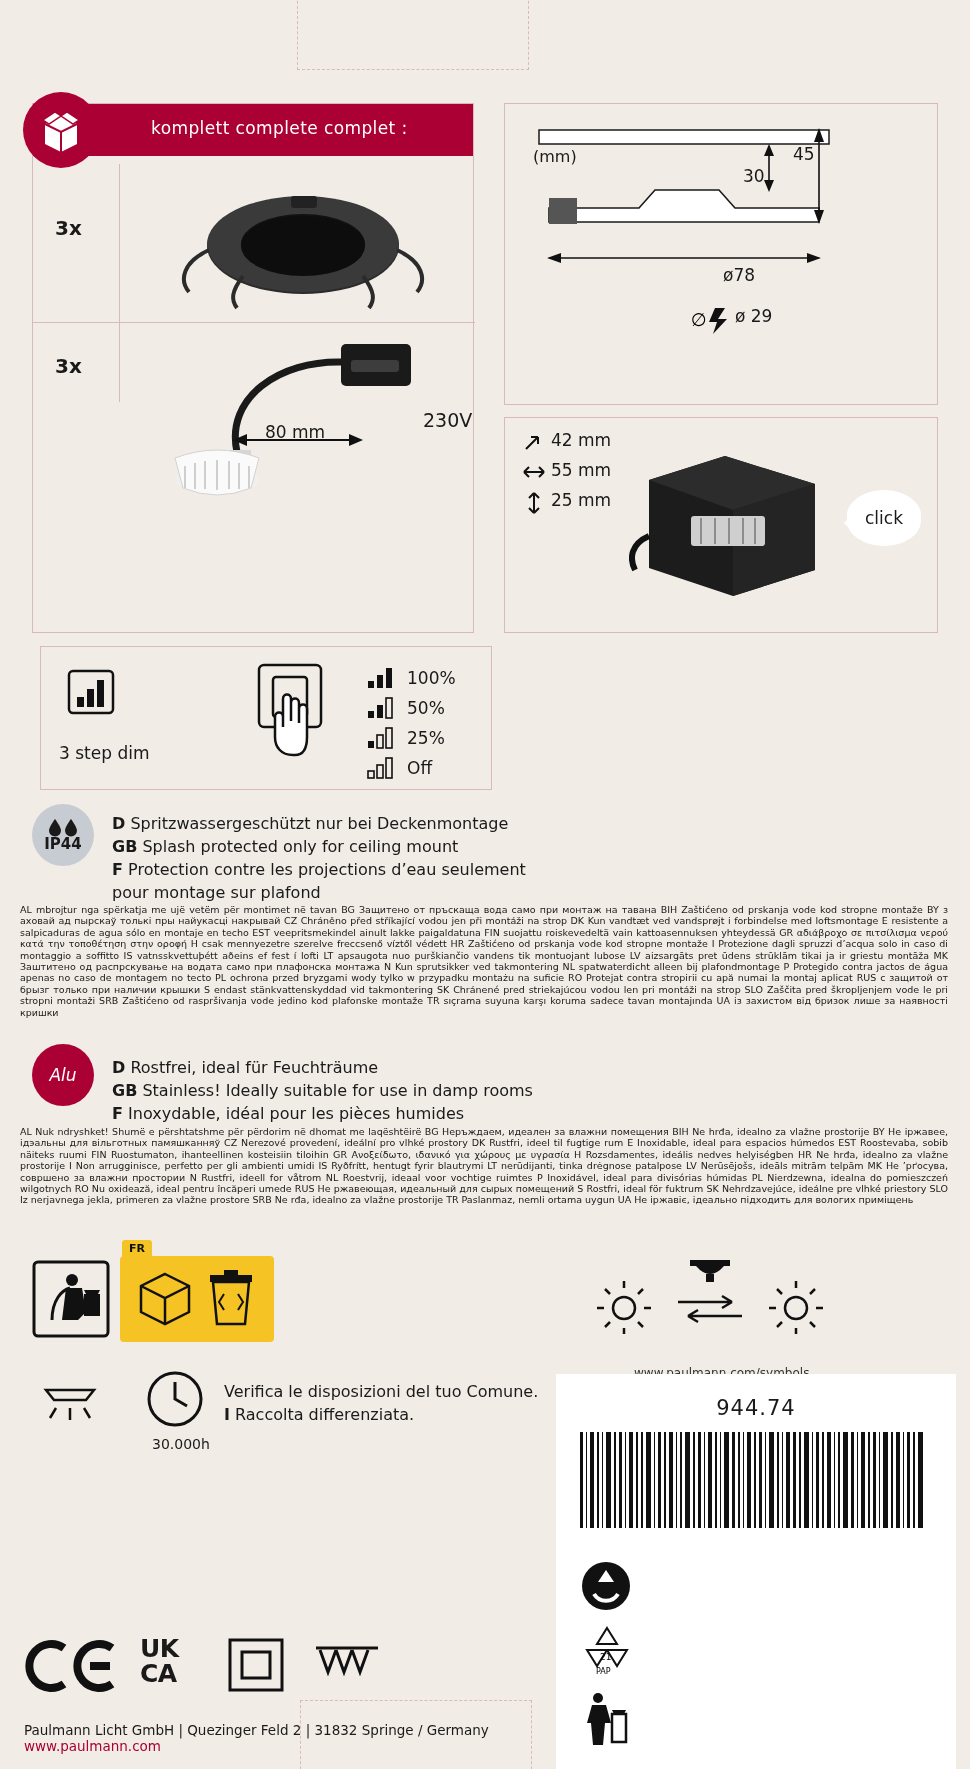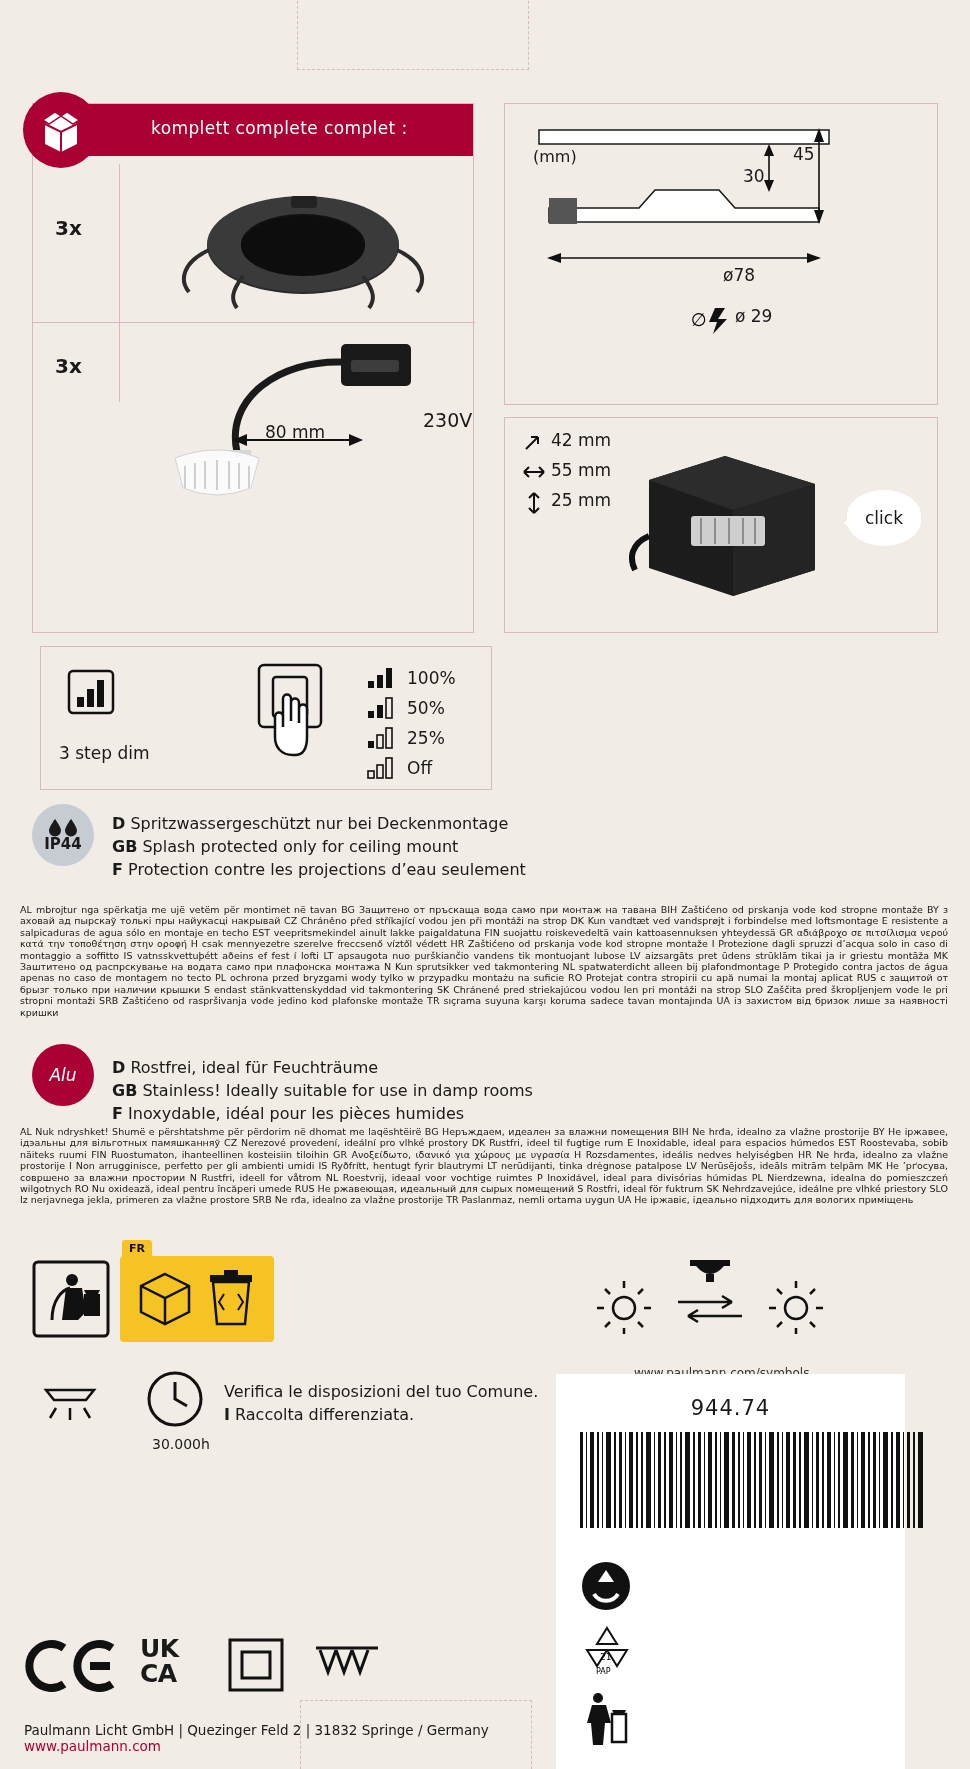--- a/index.html
+++ b/index.html
@@ -121,21 +121,21 @@
 
   
   #lowleft { position:absolute; left:22px; top:1366px; width:540px; height:130px; }
   .lifetime { position:absolute; left:124px; top:4px; }
   .lifetime .h { position:absolute; left:6px; top:66px; font-size:14px; }
   .ital { font-style:italic; }
   .recyc-text { position:absolute; left:202px; top:14px; font-size:16px; line-height:23px; }
 
   
   #barcode-panel {
-    position:absolute; left:556px; top:1374px; width:349px; height:395px;
+    position:absolute; left:556px; top:1374px; width:400px; height:395px;
     background:#fff;
   }
   #barcode-panel .artnum {
     position:absolute; left:0; right:0; top:22px; text-align:center;
     font-size:21px; letter-spacing:1px;
   }
   .barcode { position:absolute; left:24px; top:58px; width:348px; height:96px; }
   .barcode i { position:absolute; top:0; bottom:0; background:#111; display:block; }
 
   
@@ -366,20 +366,21 @@
           <path d="M9 2 C9 2 3 10 3 13.5 A6 6 0 0 0 15 13.5 C15 10 9 2 9 2 Z" fill="#1a1a1a"></path>
           <path d="M25 2 C25 2 19 10 19 13.5 A6 6 0 0 0 31 13.5 C31 10 25 2 25 2 Z" fill="#1a1a1a"></path>
         </svg>
       </span>
       <span class="t">IP44</span>
     </div>
     <div class="lines">
       <div><b>D</b> <span>Spritzwassergeschützt nur bei Deckenmontage</span></div>
       <div><b>GB</b> <span>Splash protected only for ceiling mount</span></div>
       <div><b>F</b> <span>Protection contre les projections d’eau seulement</span></div>
+      <div><span>pour montage sur plafond</span></div>
     </div>
     <div class="fineprint" style="left:0; top:104px; width:928px;">AL mbrojtur nga spërkatja me ujë vetëm për montimet në tavan BG Защитено от пръскаща вода само при монтаж на тавана BIH Zaštićeno od prskanja vode kod stropne montaže BY з аховай ад пырскаў толькі пры найукасці накрывай CZ Chráněno před stříkající vodou jen při montáži na strop DK Kun vandtæt ved vandsprøjt i forbindelse med loftsmontage E resistente a salpicaduras de agua sólo en montaje en techo EST veepritsmekindel ainult lakke paigaldatuna FIN suojattu roiskevedeltä vain kattoasennuksen yhteydessä GR αδιάβροχο σε πιτσίλισμα νερού κατά την τοποθέτηση στην οροφή H csak mennyezetre szerelve freccsenő víztől védett HR Zaštićeno od prskanja vode kod stropne montaže I Protezione dagli spruzzi d’acqua solo in caso di montaggio a soffitto IS vatnsskvettuþétt aðeins ef fest í lofti LT apsaugota nuo purškiančio vandens tik montuojant lubose LV aizsargāts pret ūdens strūklām tikai ja ir griestu montāža MK Заштитено од распрскување на водата само при плафонска монтажа N Kun sprutsikker ved takmontering NL spatwaterdicht alleen bij plafondmontage P Protegido contra jactos de água apenas no caso de montagem no tecto PL ochrona przed bryzgami wody tylko w przypadku montażu na suficie RO Protejat contra stropirii cu apă numai la montaj aplicat RUS с защитой от брызг только при наличии крышки S endast stänkvattenskyddad vid takmontering SK Chránené pred striekajúcou vodou len pri montáži na strop SLO Zaščita pred škropljenjem vode le pri stropni montaži SRB Zaštićeno od raspršivanja vode jedino kod plafonske montaže TR sıçrama suyuna karşı koruma sadece tavan montajında UA із захистом від бризок лише за наявності кришки</div>
   </div>
 
   <div id="alu">
     <div class="alu-badge ital">Alu</div>
     <div class="lines" style="top:2px;">
       <div><b>D</b> <span>Rostfrei, ideal für Feuchträume</span></div>
       <div><b>GB</b> <span>Stainless! Ideally suitable for use in damp rooms</span></div>
       <div><b>F</b> <span>Inoxydable, idéal pour les pièces humides</span></div>

